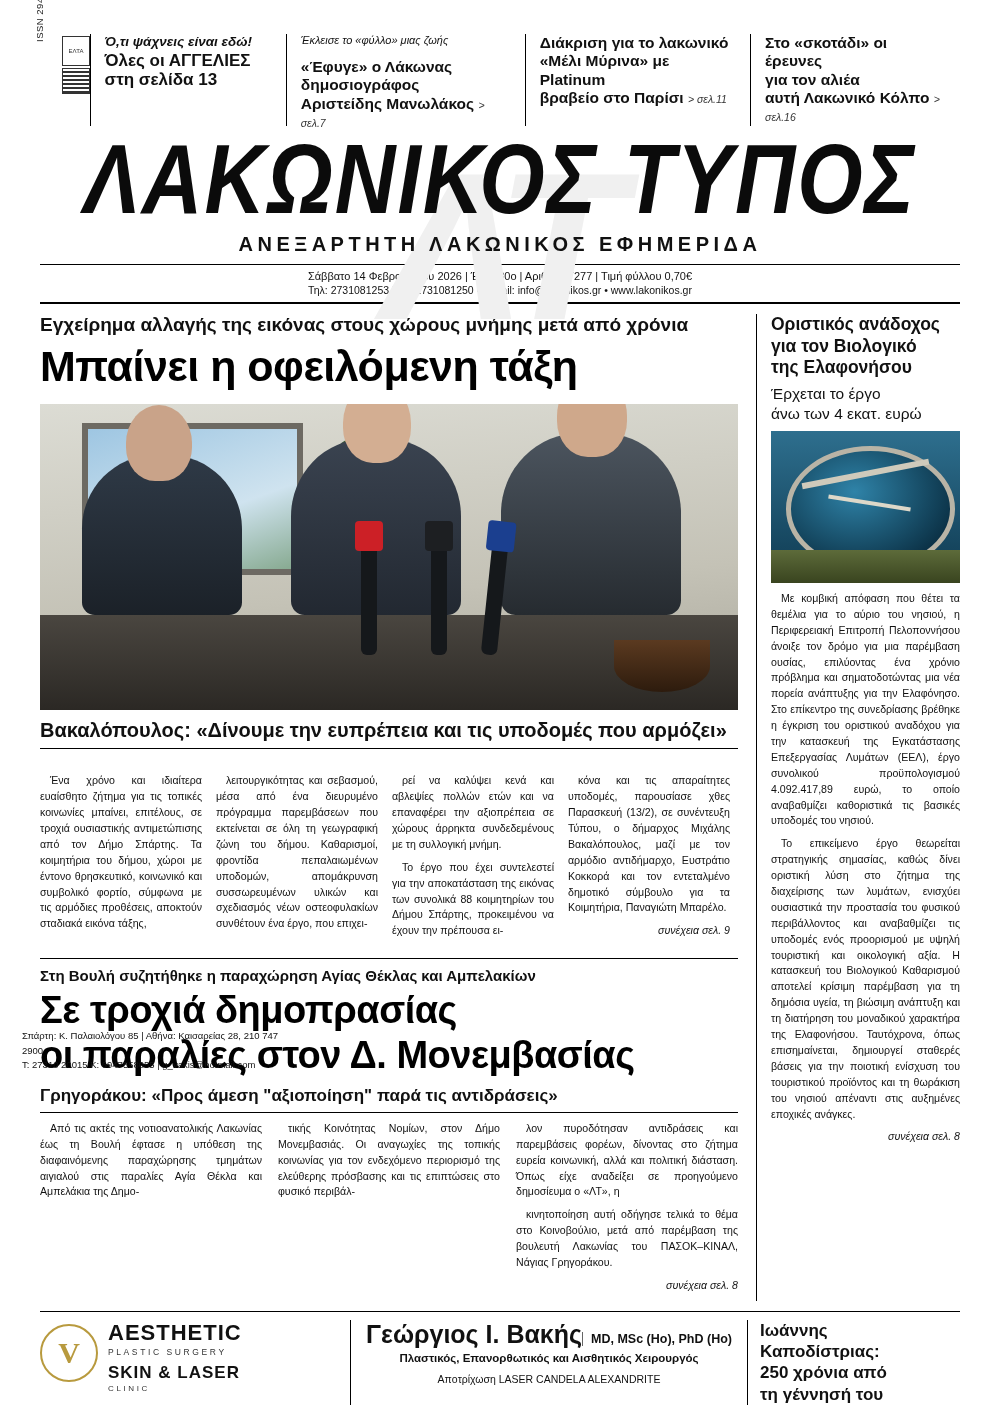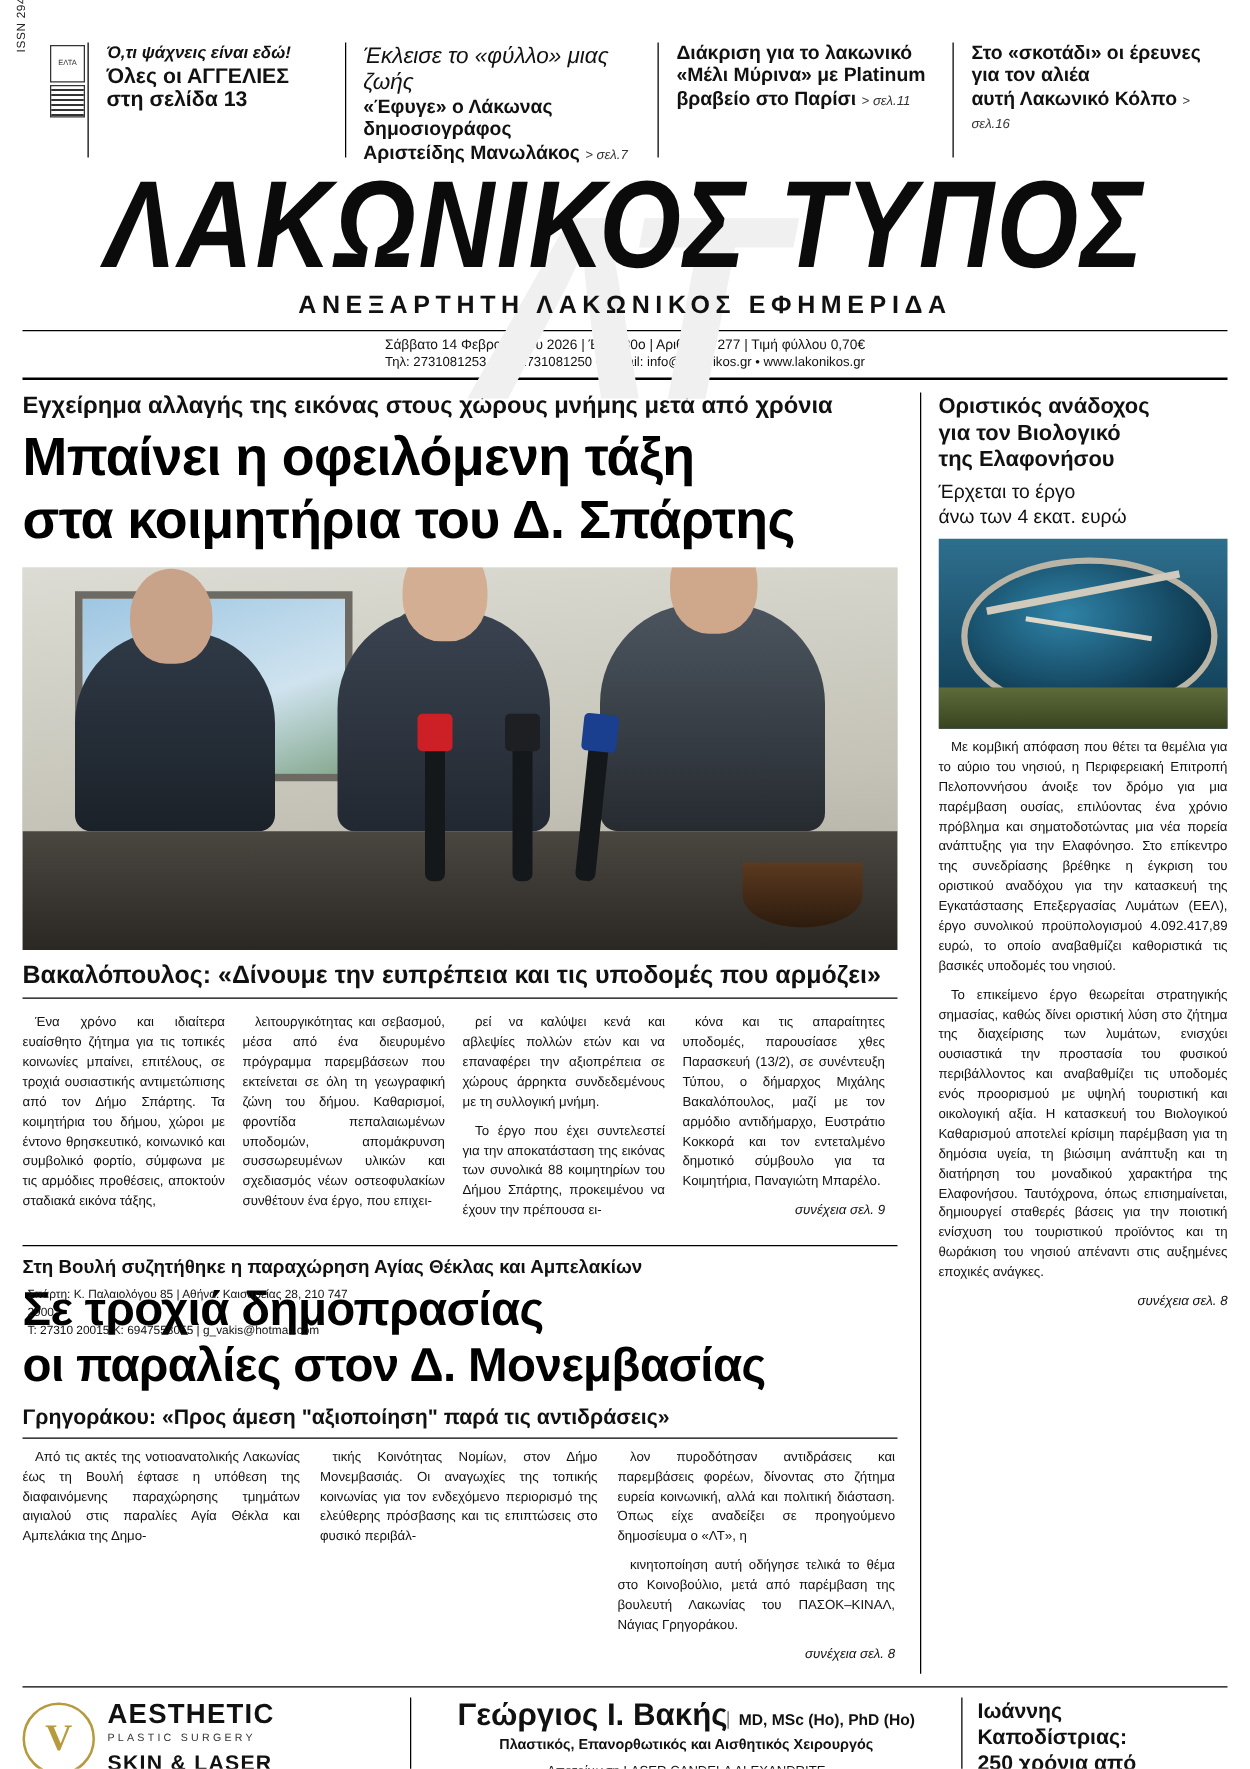--- a/index.html
+++ b/index.html
@@ -5,21 +5,21 @@
   html,body{margin:0;padding:0;}
   body{
     width:1000px;height:1415px;
     background:#ffffff;
     font-family:"Liberation Sans", sans-serif;
     color:#111;
     -webkit-font-smoothing:antialiased;
     position:relative;
     overflow:hidden;
   }
-  .page{position:relative;width:1000px;height:1080px;box-sizing:border-box;padding:0 18px;}
+  .page{position:relative;width:1000px;height:1080px;box-sizing:border-box;padding:0 40px;}
 
   
   .topstrip{display:flex;align-items:stretch;height:92px;padding-top:34px;}
   .issn{width:58px;position:relative;}
   .issn .vert{
     position:absolute;left:-6px;top:8px;width:92px;
     transform:rotate(-90deg);transform-origin:left top;
     font-size:9.5px;letter-spacing:.5px;white-space:nowrap;color:#222;
   }
   .issn .logo-elta{
@@ -33,21 +33,21 @@
   }
   .strip-col{padding:0 14px;border-left:1px solid #000;}
   .strip-col:first-of-type{border-left:none;}
   .col-ads{width:196px;}
   .col-ads .l1{font-size:13.5px;font-weight:700;font-style:italic;color:#111;margin-bottom:2px;}
   .col-ads .l2{font-size:17px;font-weight:700;color:#111;line-height:1.12;}
   .col-ads .l3{font-size:17px;font-weight:700;color:#111;line-height:1.12;}
   .col-teaser{width:246px;}
   .col-teaser.t2{width:230px;}
   .col-teaser.t3{width:212px;}
-  .teaser-kicker{font-size:18px;font-style:italic;color:#111;margin-bottom:1px;}
+  .teaser-kicker{font-size:11px;font-style:italic;color:#111;margin-bottom:12px;}
   .teaser-l{font-size:15.5px;font-weight:700;line-height:1.18;color:#111;}
   .teaser-l .pg{font-size:10.5px;font-weight:400;font-style:italic;color:#333;}
 
   
   .masthead{position:relative;text-align:center;margin-top:6px;}
   .masthead .ghost{
     position:absolute;left:50%;top:-6px;transform:translateX(-50%);
     font-size:210px;color:#f0f0f0;font-weight:700;font-style:italic;z-index:0;
     letter-spacing:-8px;user-select:none;text-align:right;
   }
@@ -98,21 +98,21 @@
   .photo .mic.m1{left:46%;}
   .photo .mic.m2{left:56%;}
   .photo .mic.m3{left:64%;transform:rotate(6deg);}
   .photo .mic .cap{position:absolute;top:-14px;left:-6px;width:28px;height:30px;background:#cc2026;border-radius:4px;}
   .photo .mic.m2 .cap{background:#1d1f22;}
   .photo .mic.m3 .cap{background:#1b3f8f;}
   .photo .bowl{position:absolute;right:4%;bottom:6%;width:96px;height:52px;background:linear-gradient(180deg,#5b3a20,#2d1b0d);border-radius:0 0 50% 50%;}
 
   .photo-caption{font-size:20px;font-weight:700;margin-top:9px;padding-bottom:6px;border-bottom:1px solid #000;color:#111;}
 
-  .cols4{display:flex;gap:14px;margin-top:12px;}
+  .cols4{display:flex;gap:14px;margin-top:24px;}
   .cols4 .c{width:162px;font-size:10.6px;line-height:1.5;text-align:justify;color:#111;}
   .cols4 .c p{margin:0 0 7px;text-indent:10px;}
   .cols4 .c .cont{font-style:italic;text-align:right;text-indent:0;margin-top:2px;}
 
   .divider{border-top:1px solid #000;margin:12px 0 8px;}
 
   .sec2-kicker{font-size:15px;font-weight:700;color:#111;}
   .sec2-title{font-size:38px;font-weight:700;line-height:1.18;margin-top:4px;color:#000;letter-spacing:-.5px;}
   .sec2-sub{font-size:17px;font-weight:700;margin-top:8px;padding-bottom:6px;border-bottom:1px solid #000;color:#111;}
   .cols3{display:flex;gap:16px;margin-top:8px;}
@@ -207,21 +207,20 @@
     <div class="mast-rule"></div>
   </div>
 
   <div class="body-grid">
 
     <div class="left">
 
       <div class="lead-kicker">Εγχείρημα αλλαγής της εικόνας στους χώρους μνήμης μετά από χρόνια</div>
       <div class="lead-title">
         <span class="l2">Μπαίνει η οφειλόμενη τάξη</span>
-        <span class="l2">στα κοιμητήρια του Δ. Σπάρτης</span>
       </div>
 
       <div class="photo">
         <div class="wall"></div>
         <div class="window"></div>
         <div class="plant"></div>
         <div class="p1">
             <div class="head"></div>
           </div>
         <div class="p2">

